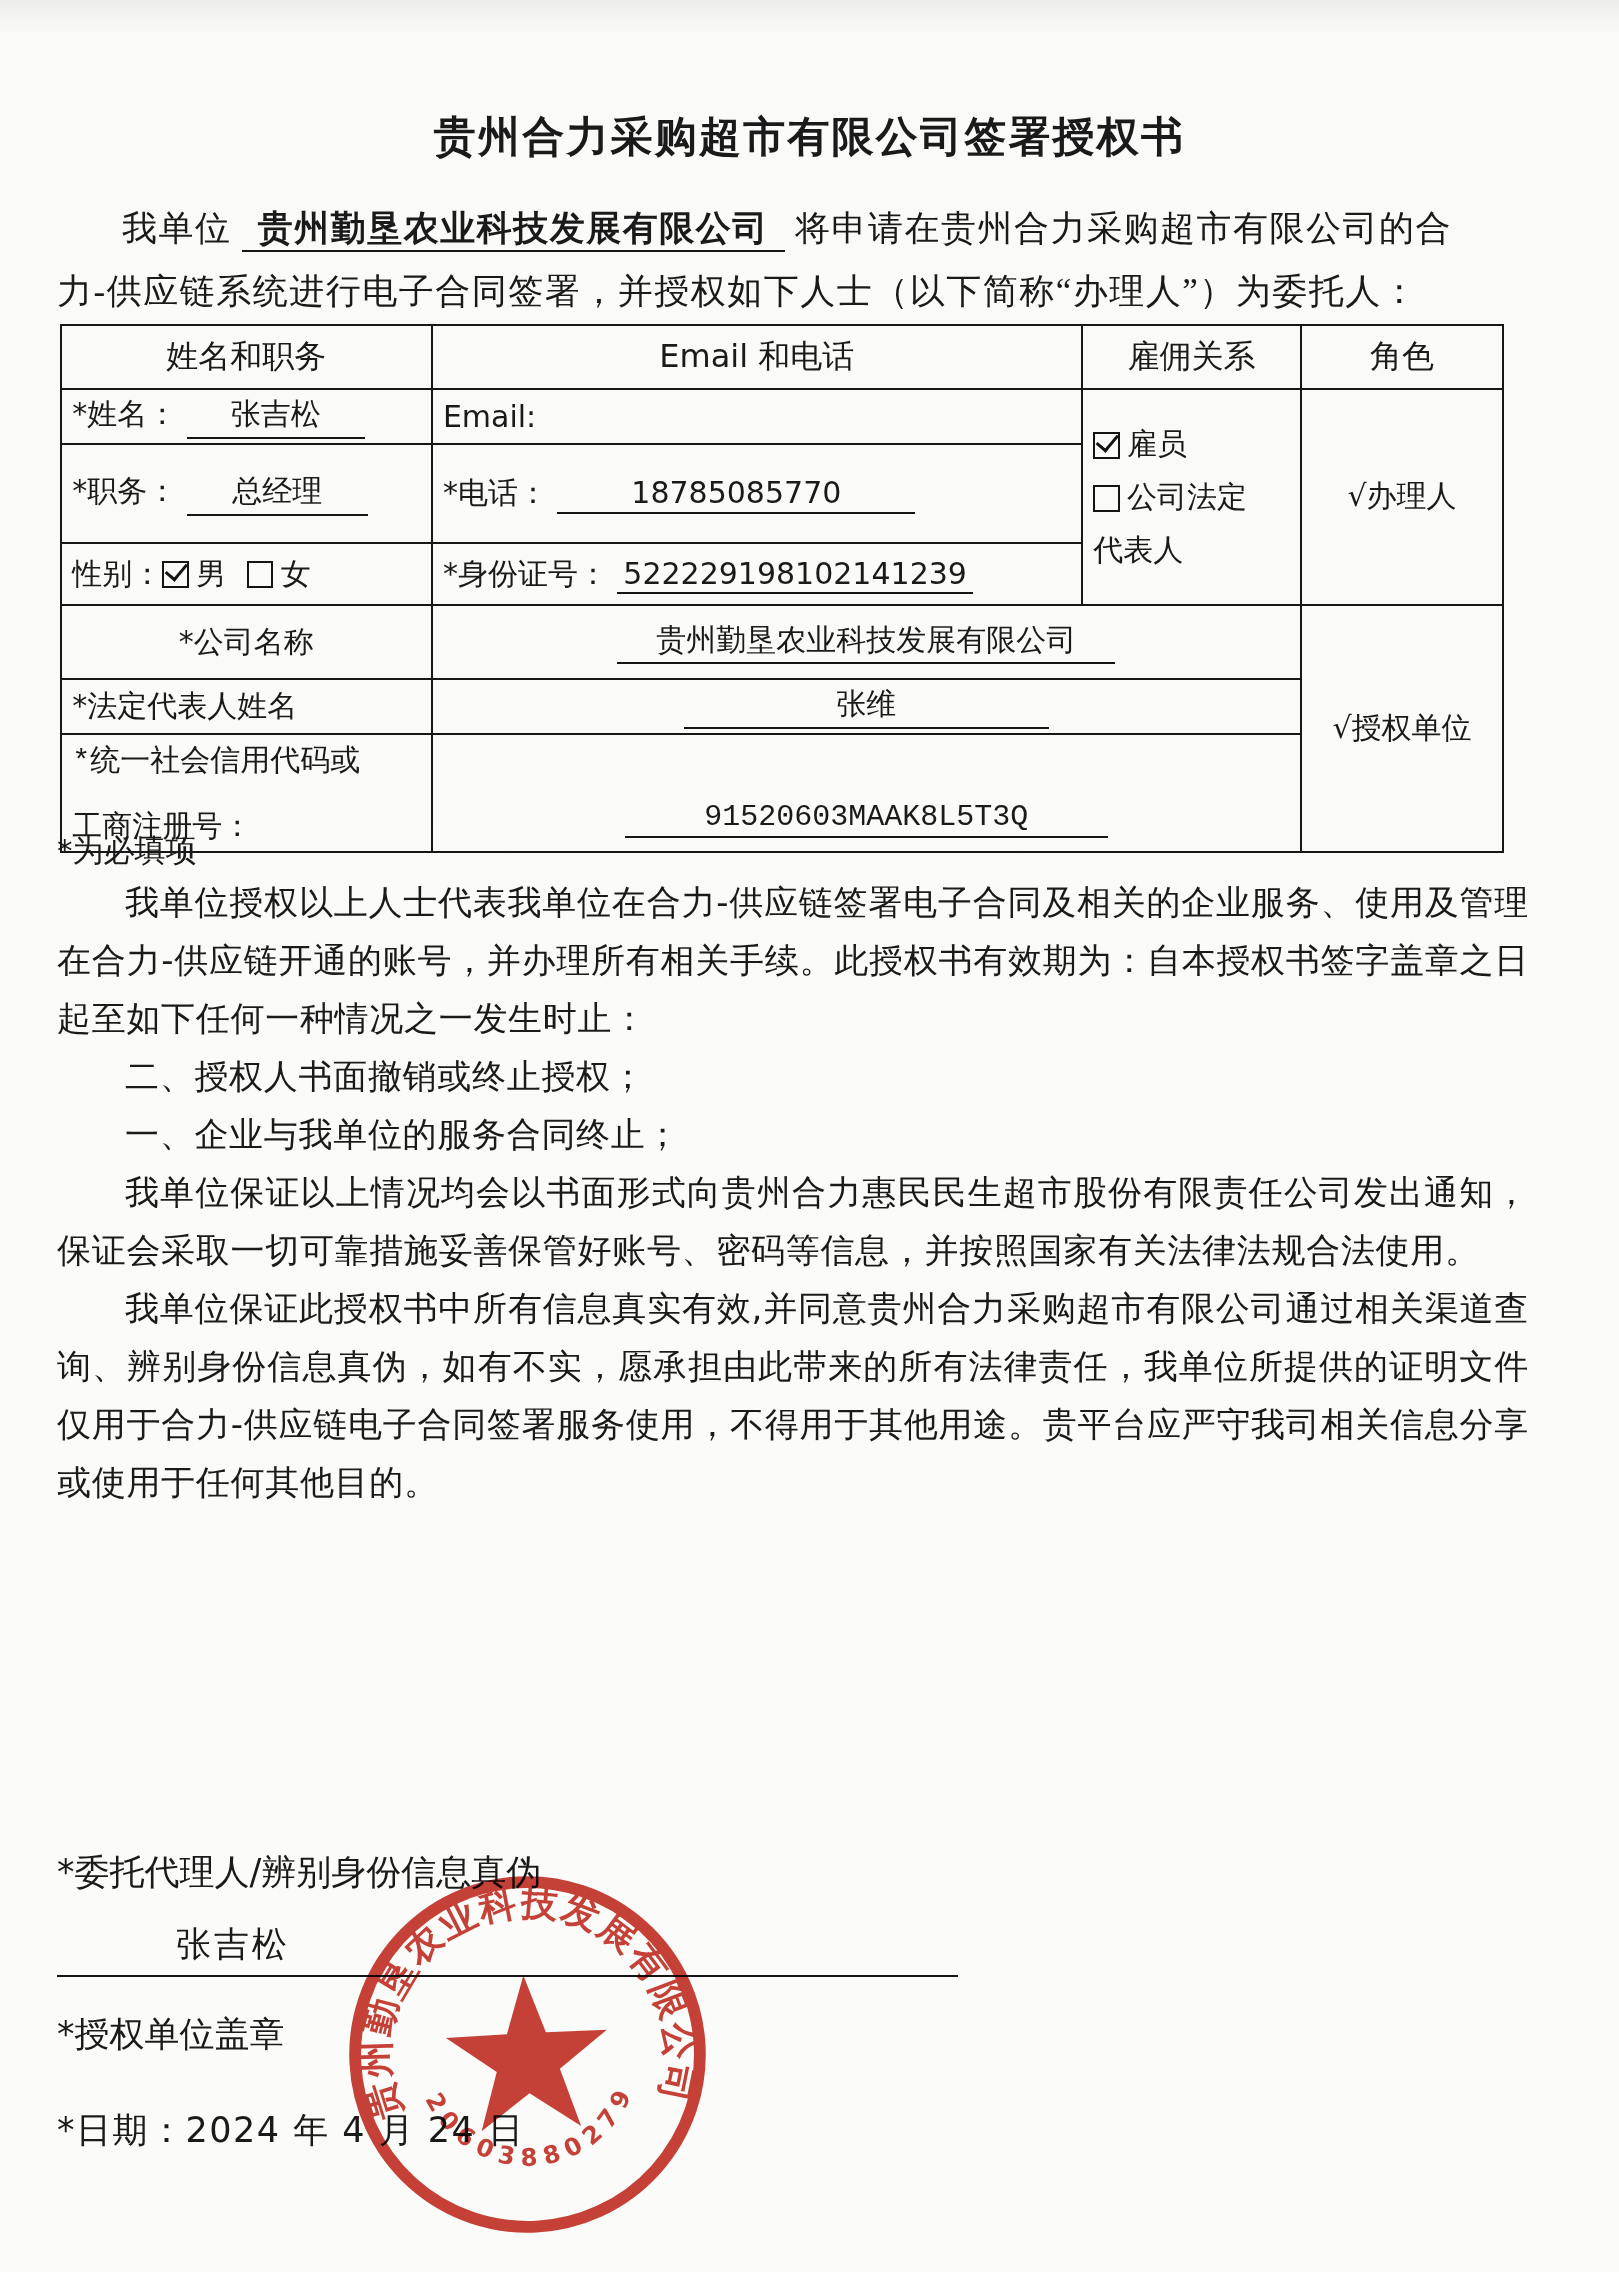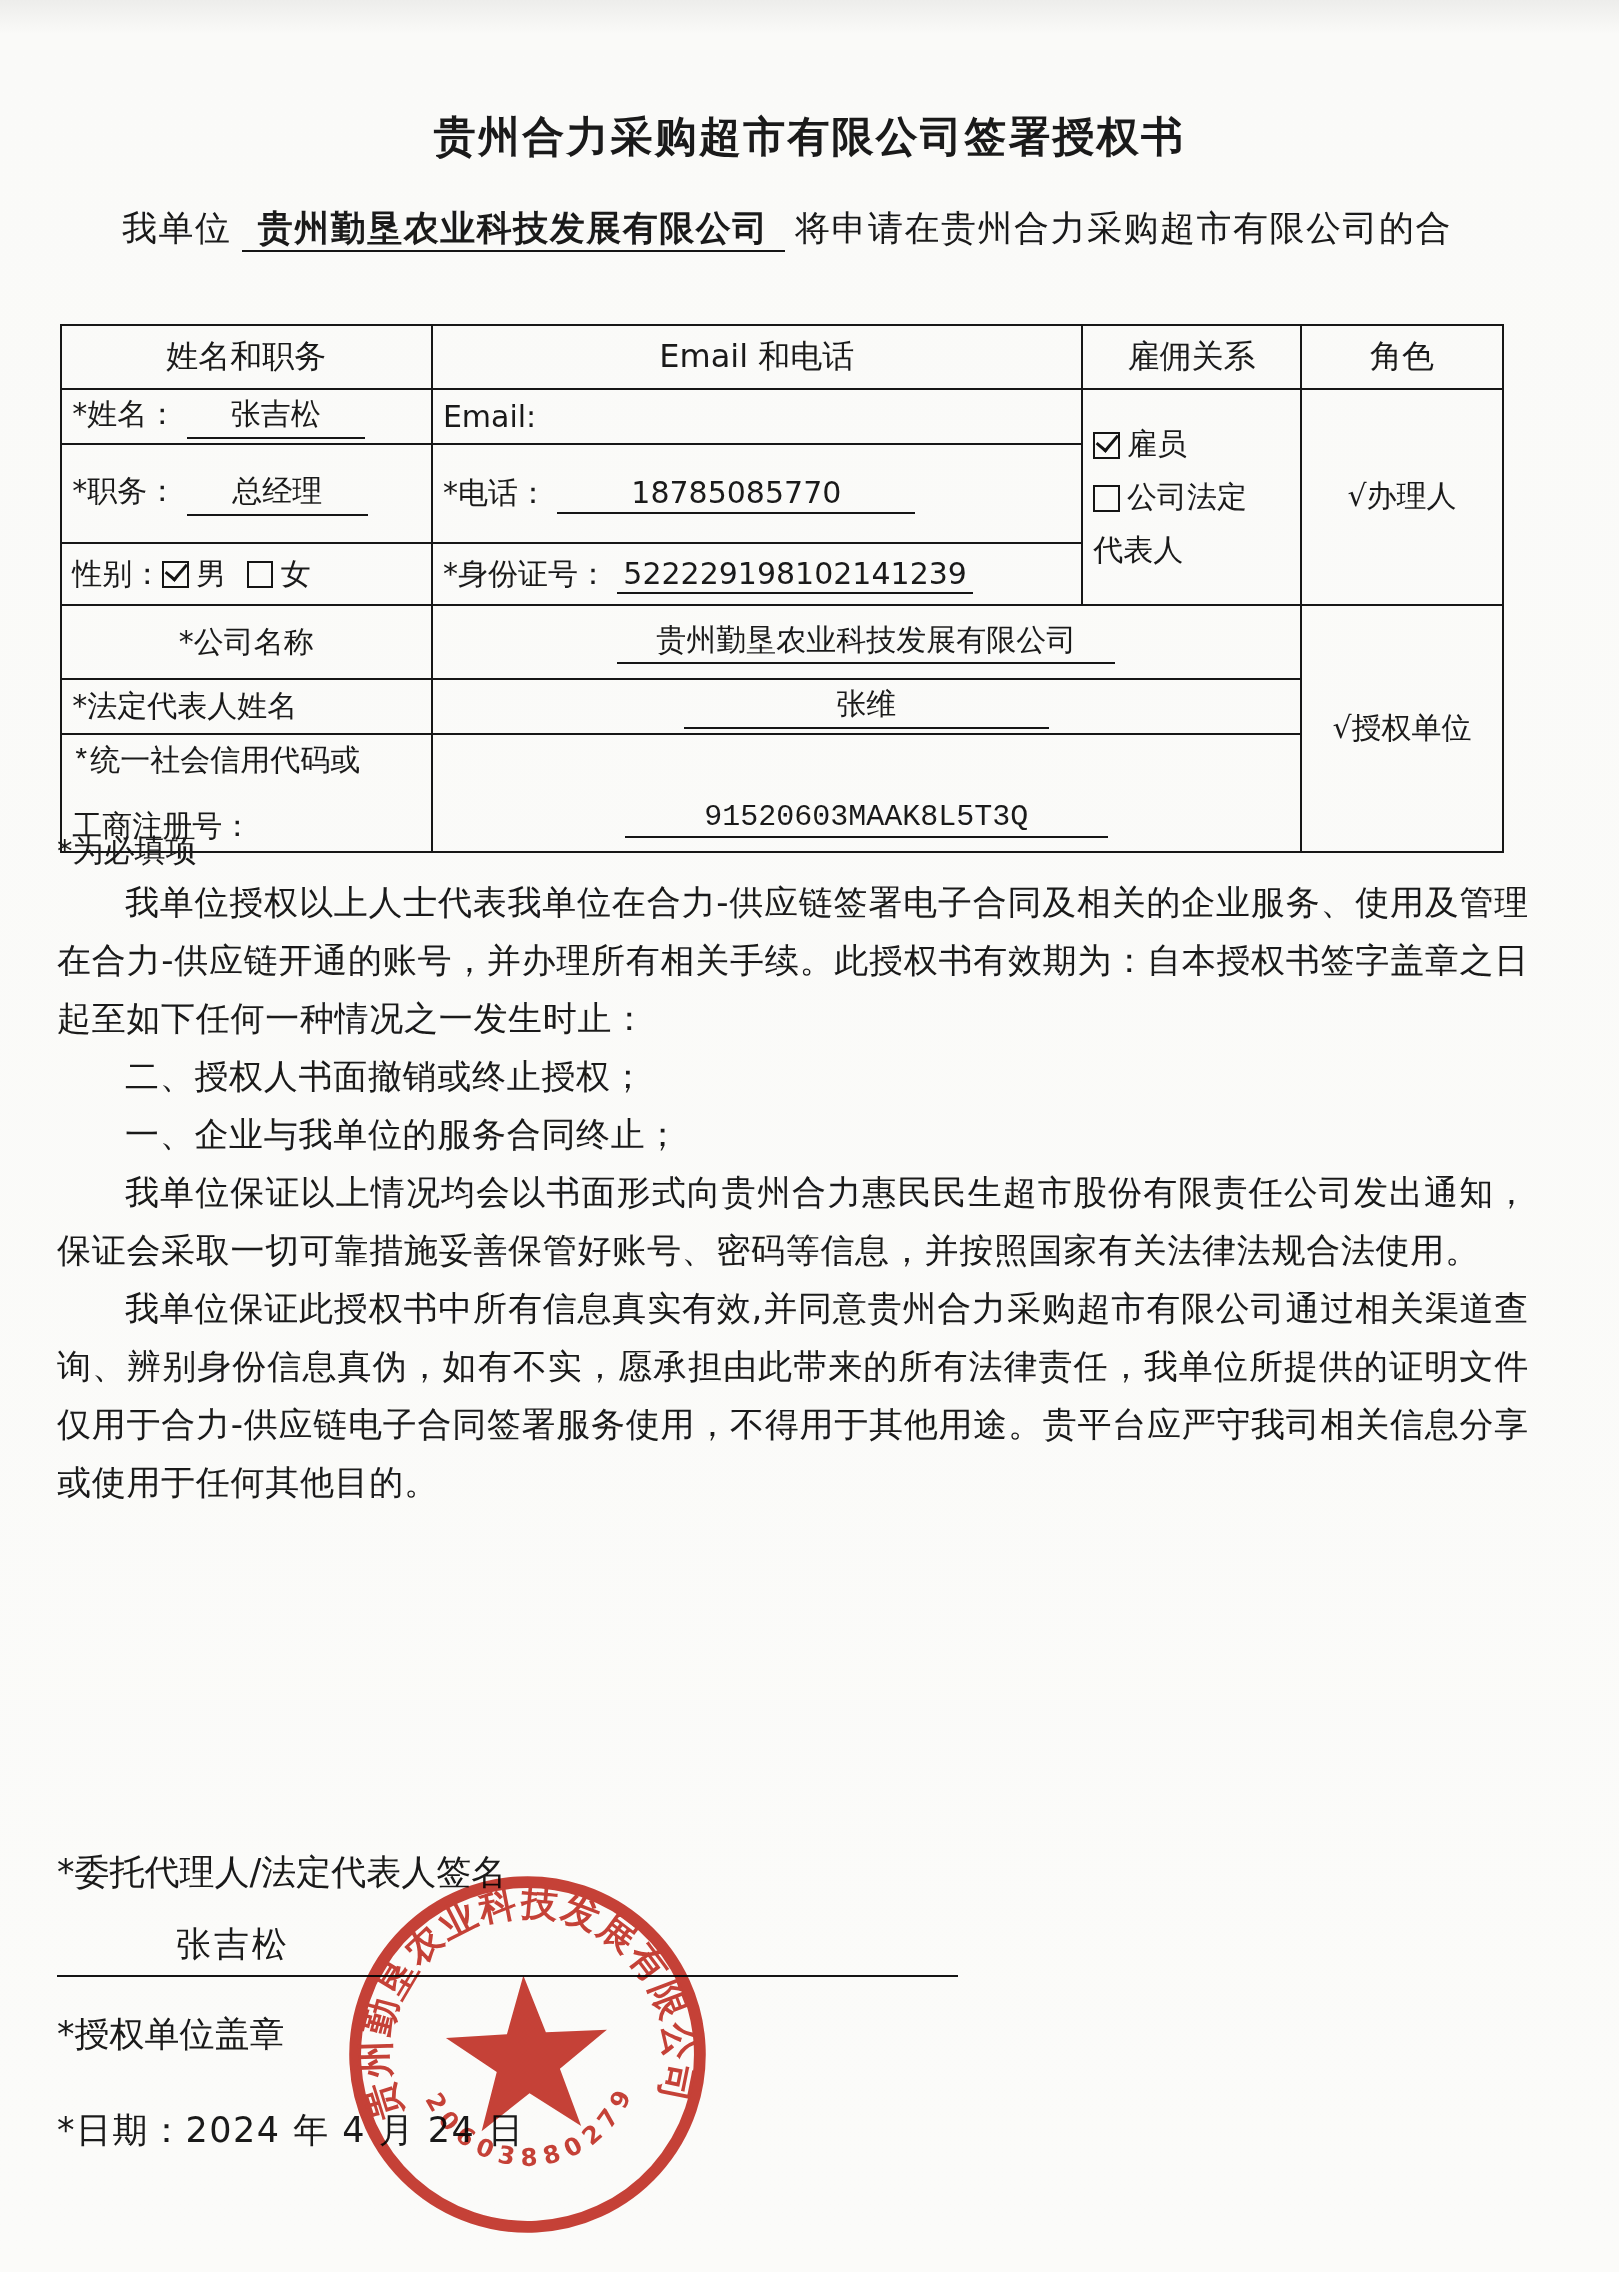--- a/index.html
+++ b/index.html
@@ -55,20 +55,21 @@
   .seal .ring-co{font-size:53px;letter-spacing:3px;fill:#c43227;font-weight:bold;}
   .seal .ring-no{font-size:35px;letter-spacing:11px;fill:#c43227;font-weight:bold;}
 </style>
 </head>
 <body>
 
 <div class="title">贵州合力采购超市有限公司签署授权书</div>
 
 <div class="intro">
   <div><span class="intro-indent"></span><span>我单位</span><span class="spc"></span><span class="u-inline">贵州勤垦农业科技发展有限公司</span><span class="spc"></span><span>将申请在贵州合力采购超市有限公司的合</span></div>
+  <div>力-供应链系统进行电子合同签署，并授权如下人士（以下简称“办理人”）为委托人：</div>
 </div>
 
 <table class="form">
   <colgroup>
       <col style="width:25.7%">
       <col style="width:45.1%">
       <col style="width:15.2%">
       <col style="width:14%">
     </colgroup>
   <tbody>
@@ -149,21 +150,21 @@
 
 <div class="paras">
   <p>我单位授权以上人士代表我单位在合力-供应链签署电子合同及相关的企业服务、使用及管理在合力-供应链开通的账号，并办理所有相关手续。此授权书有效期为：自本授权书签字盖章之日起至如下任何一种情况之一发生时止：</p>
   <p class="listitem">二、授权人书面撤销或终止授权；</p>
   <p class="listitem">一、企业与我单位的服务合同终止；</p>
   <p>我单位保证以上情况均会以书面形式向贵州合力惠民民生超市股份有限责任公司发出通知，保证会采取一切可靠措施妥善保管好账号、密码等信息，并按照国家有关法律法规合法使用。</p>
   <p>我单位保证此授权书中所有信息真实有效,并同意贵州合力采购超市有限公司通过相关渠道查询、辨别身份信息真伪，如有不实，愿承担由此带来的所有法律责任，我单位所提供的证明文件仅用于合力-供应链电子合同签署服务使用，不得用于其他用途。贵平台应严守我司相关信息分享或使用于任何其他目的。</p>
 </div>
 
 <div class="footer">
-  <div class="sign-label">*委托代理人/法定代表人签名</div>
+  <div class="sign-label">*委托代理人/辨别身份信息真伪</div>
   <div class="sign-line"><span>张吉松</span></div>
   <div class="stamp-label">*授权单位盖章</div>
   <div class="date-line">*日期：2024 年 4 月 24 日</div>
 </div>
 
 <svg class="seal" viewBox="0 0 600 600">
   <circle cx="300" cy="300" r="248" fill="none" stroke="#c43227" stroke-width="17"></circle>
   <path id="sealTopArc" d="M 112.1 368.4 A 200 200 0 1 1 487.9 368.4" fill="none"></path>
   <path id="sealBottomArc" d="M 149.6 354.7 A 160 160 0 0 0 450.4 354.7" fill="none"></path>
   <text class="ring-co">

